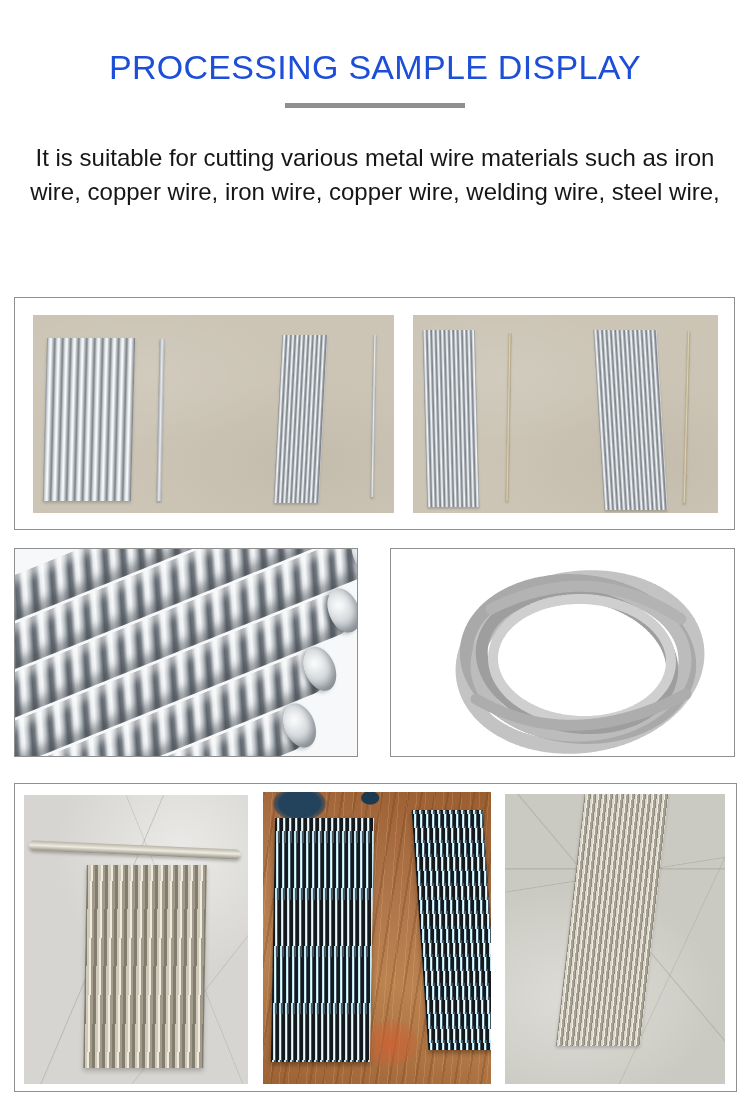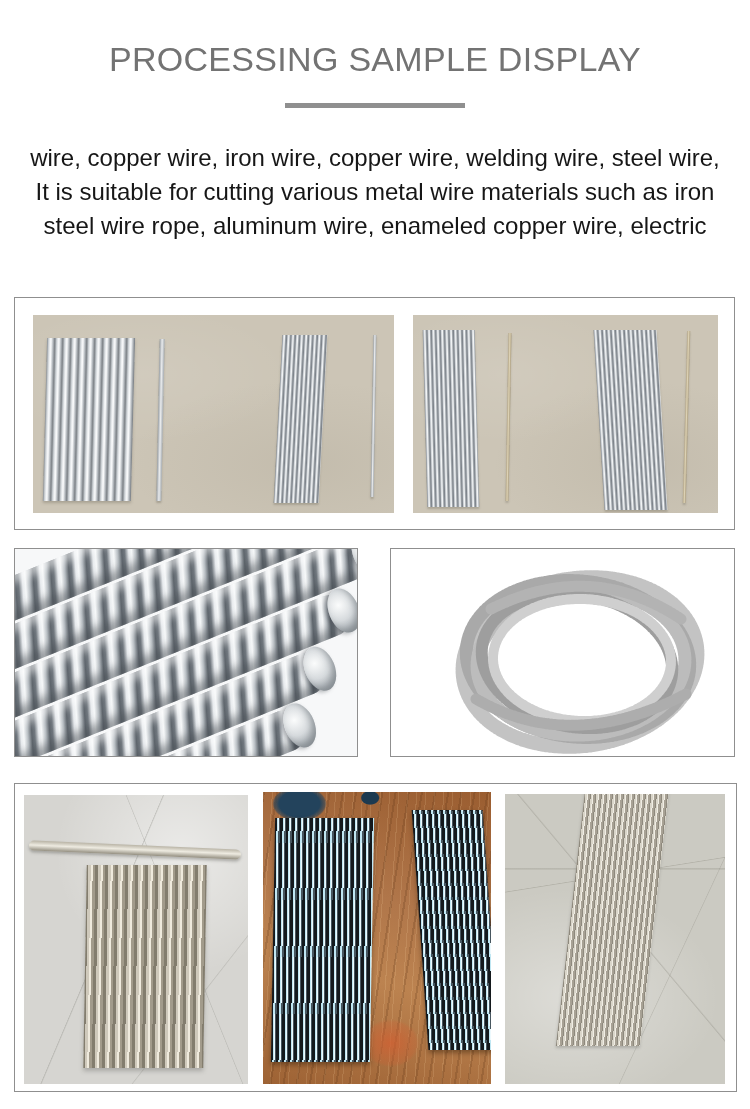--- a/index.html
+++ b/index.html
@@ -4,22 +4,22 @@
 <style>
   html,body{margin:0;padding:0;background:#ffffff;}
   body{
     width:750px;height:1109px;position:relative;overflow:hidden;
     font-family:"Liberation Sans","DejaVu Sans",sans-serif;
     -webkit-font-smoothing:antialiased;
   }
 
   
   .title{
-    position:absolute;top:40px;left:0;width:750px;
-    text-align:center;font-size:34px;font-weight:400;color:#737373;
+    position:absolute;top:48px;left:0;width:750px;
+    text-align:center;font-size:34px;font-weight:400;color:#1d4ed8;
     letter-spacing:.3px;white-space:nowrap;
   }
   .divider{
     position:absolute;left:285px;top:103px;width:180px;height:5px;background:#8f8f8f;
   }
   .desc{
     position:absolute;top:141px;left:15px;width:720px;
     text-align:center;font-size:24px;line-height:34px;color:#161616;
   }
 
@@ -131,23 +131,22 @@
     box-shadow:0 2px 3px rgba(90,90,85,.3);
   }
 </style>
 </head>
 <body>
 
 <div class="title">PROCESSING SAMPLE DISPLAY</div>
 <div class="divider"></div>
 
 <div class="desc">
+  <div>It is suitable for cutting various metal wire materials such as iron</div>
   <div>wire, copper wire, iron wire, copper wire, welding wire, steel wire,</div>
-  <div>It is suitable for cutting various metal wire materials such as iron</div>
-  <div>steel wire rope, aluminum wire, enameled copper wire, electric</div>
 </div>
 
 <div class="frame row1">
   <div class="photo kraft p1a">
     <div class="rods-thick" style="left:12px;top:23px;width:88px;height:163px;transform:skewX(-1.5deg);"></div>
     <div class="single-rod" style="left:125px;top:24px;width:5px;height:162px;transform:rotate(1.2deg);"></div>
     <div class="wires-thin" style="left:245px;top:20px;width:45px;height:168px;transform:skewX(-3deg);"></div>
     <div class="single-rod" style="left:339px;top:20px;width:3px;height:162px;transform:rotate(1deg);"></div>
   </div>
   <div class="photo kraft p1b">

